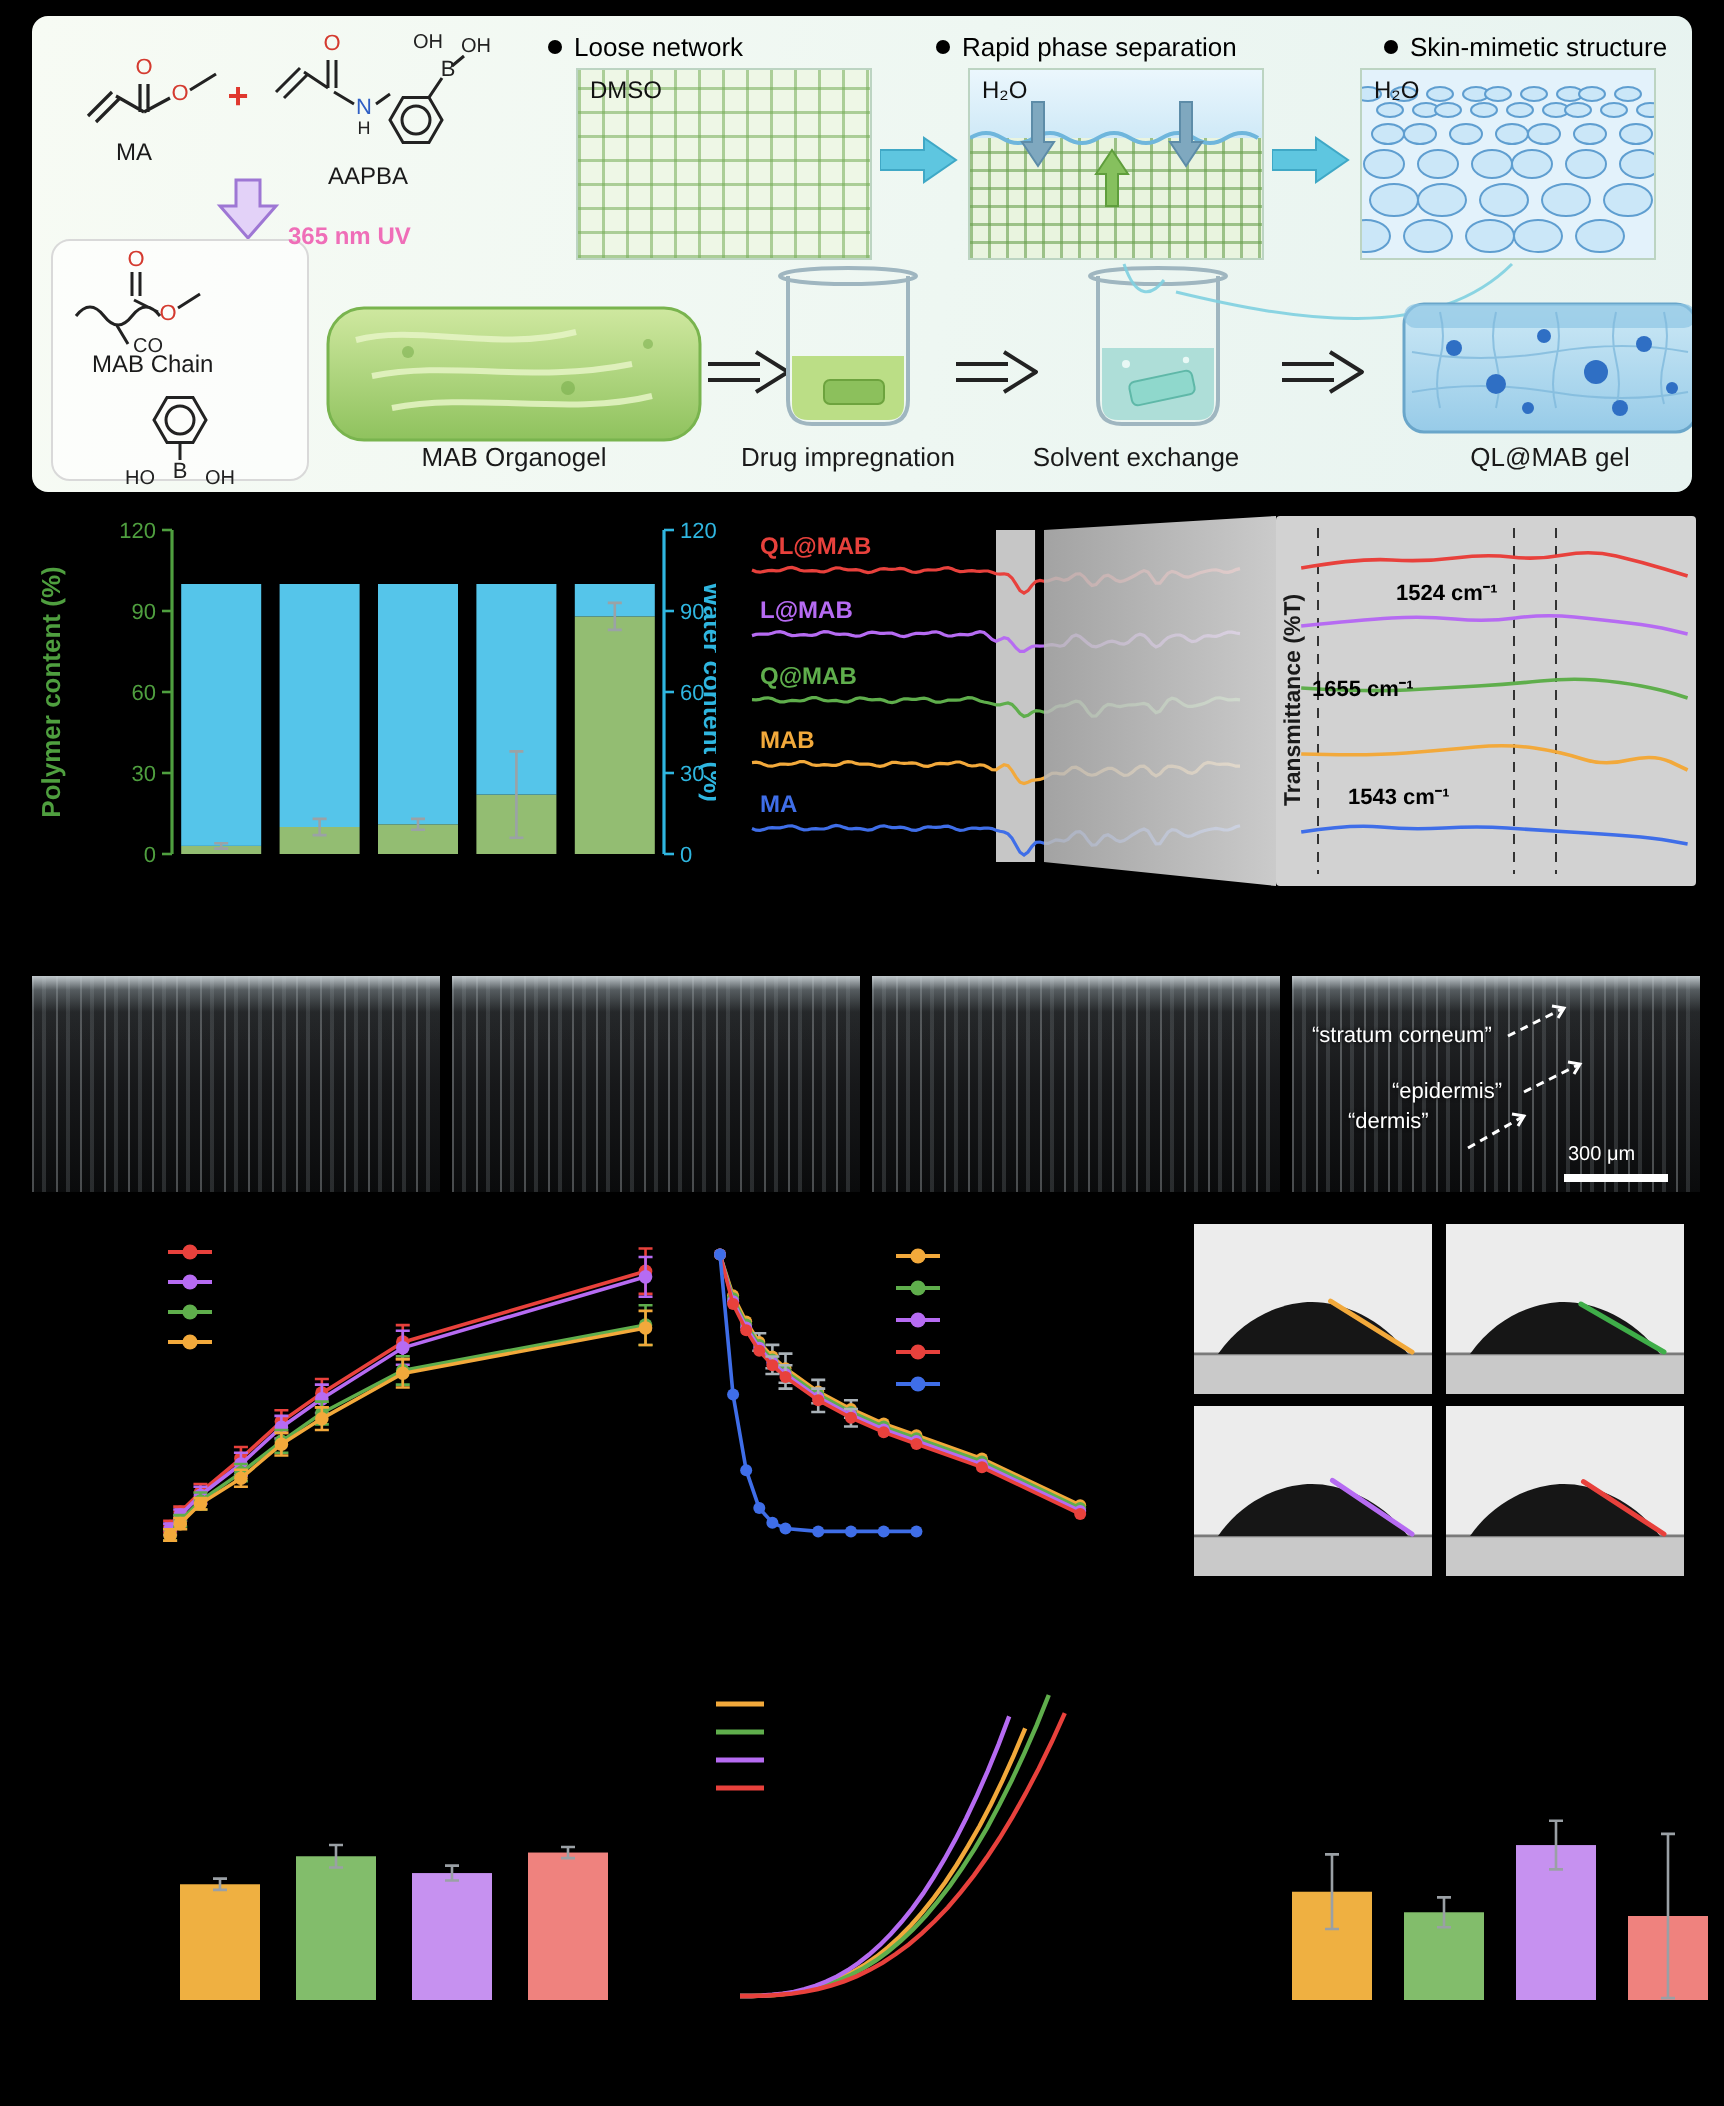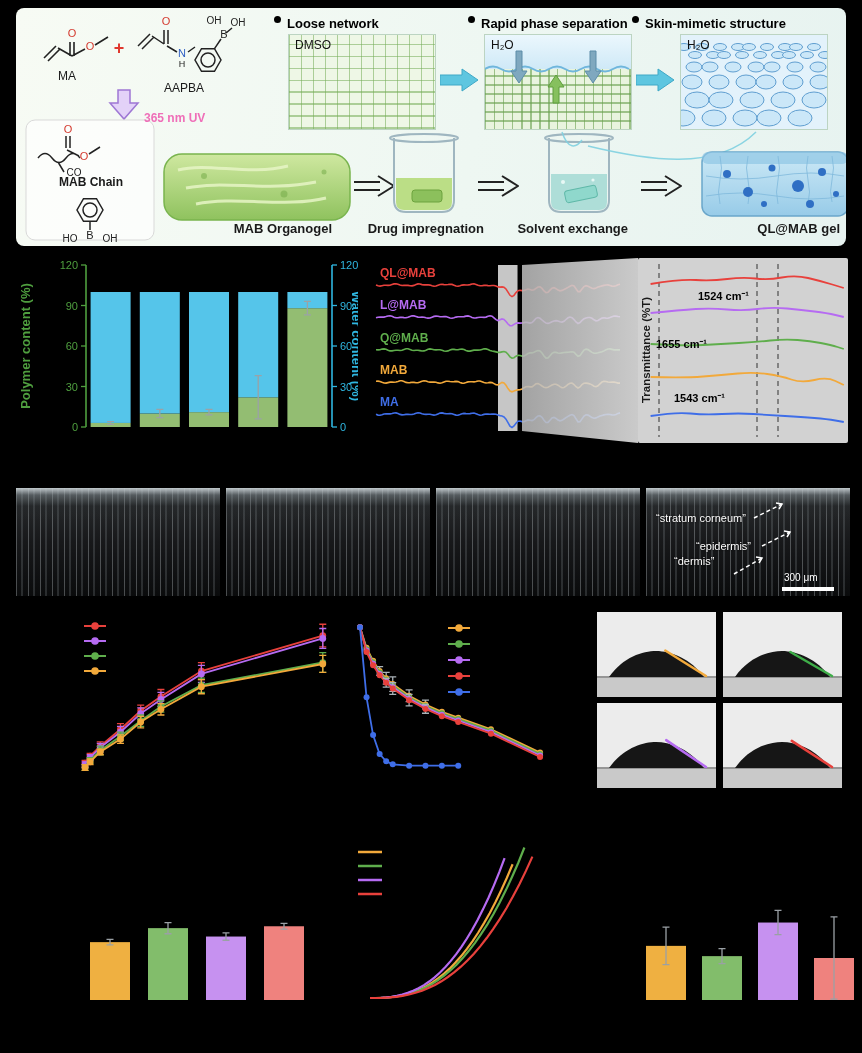--- a/index.html
+++ b/index.html
@@ -2,22 +2,22 @@
 <html><head>
 <meta charset="utf-8">
 <style>
   *{box-sizing:border-box}
   body{margin:0;background:#000;font-family:"Liberation Sans",sans-serif}
   .fig{position:relative;width:862px;height:1053px;background:#000;overflow:hidden}
   .abs{position:absolute}
   .panelA{position:absolute;left:16px;top:8px;width:830px;height:238px;
           background:linear-gradient(100deg,#f7fbf4 0%,#eef7f2 55%,#e7f3f0 100%);border-radius:8px}
   .lbl{position:absolute;color:#1a1a1a;font-size:12px;line-height:1.15;white-space:nowrap}
-  .lbl.b{font-weight:bold;font-size:13px;text-align:right}
-  .inset-head{position:absolute;display:flex;align-items:flex-start;gap:6px;font-weight:bold;font-size:13px;color:#000;white-space:nowrap}
+  .lbl.b{font-weight:normal;font-size:13px;text-align:center}
+  .inset-head{position:absolute;display:flex;align-items:center;gap:6px;font-weight:normal;font-size:13px;color:#000;white-space:nowrap}
   .dot{width:7px;height:7px;border-radius:50%;background:#000;flex:0 0 auto}
   .inset{position:absolute;width:148px;height:96px;border:1px solid #bcd4c2;overflow:hidden;background:#eef7e6}
   .mesh{background-color:#eef7e6;background-image:
     repeating-linear-gradient(90deg,rgba(116,172,86,.55) 0 1.5px,transparent 1.5px 12px),
     repeating-linear-gradient(0deg,rgba(116,172,86,.55) 0 1.5px,transparent 1.5px 12px)}
   .mesh-dense{background-color:#e9f4df;background-image:
     repeating-linear-gradient(90deg,rgba(105,160,78,.6) 0 1.5px,transparent 1.5px 9px),
     repeating-linear-gradient(0deg,rgba(105,160,78,.6) 0 1.5px,transparent 1.5px 9px)}
   .inset-tag{position:absolute;top:3px;left:6px;font-weight:normal;font-size:12px;color:#111}
   .water{position:absolute;top:0;left:0;right:0;height:34px;background:linear-gradient(180deg,#ebf7fd,#cfe9f7)}
@@ -139,35 +139,35 @@
           <circle cx="120" cy="26" r="4" fill="#2f6fc4"></circle>
           <circle cx="62" cy="58" r="3" fill="#2f6fc4"></circle>
           <circle cx="108" cy="58" r="4" fill="#2f6fc4"></circle>
           <circle cx="134" cy="48" r="3" fill="#2f6fc4"></circle>
       </g>
     </svg>
 
     <div class="lbl" style="left:42px;top:62px">MA</div>
     <div class="lbl" style="left:148px;top:74px">AAPBA</div>
     <div class="lbl" style="left:128px;top:104px;color:#ef6eb8;font-weight:bold">365 nm UV</div>
-    <div class="lbl" style="left:43px;top:168px;font-weight:bold">MAB Chain</div>
+    <div class="lbl" style="left:30px;top:168px;font-weight:normal">MAB Chain</div>
     <div class="lbl b" style="left:166px;top:214px;width:150px">MAB Organogel</div>
     <div class="lbl b" style="left:348px;top:214px;width:120px">Drug impregnation</div>
     <div class="lbl b" style="left:492px;top:214px;width:120px">Solvent exchange</div>
     <div class="lbl b" style="left:694px;top:214px;width:130px">QL@MAB gel</div>
 
     <div class="inset-head" style="left:258px;top:8px">
       <span class="dot"></span>
       <span>Loose network</span>
     </div>
     <div class="inset-head" style="left:452px;top:8px">
       <span class="dot"></span>
       <span>Rapid phase separation</span>
     </div>
-    <div class="inset-head" style="left:616px;top:8px">
+    <div class="inset-head" style="left:676px;top:8px">
       <span class="dot"></span>
       <span>Skin-mimetic structure</span>
     </div>
 
     <div class="inset mesh" style="left:272px;top:26px">
       <span class="inset-tag">DMSO</span>
     </div>
 
     <svg class="abs" width="40" height="24" style="left:424px;top:60px">
       <polygon points="0,7 22,7 22,1 38,12 22,23 22,17 0,17" fill="#5ec6e0" stroke="#3fa8c6"></polygon>

